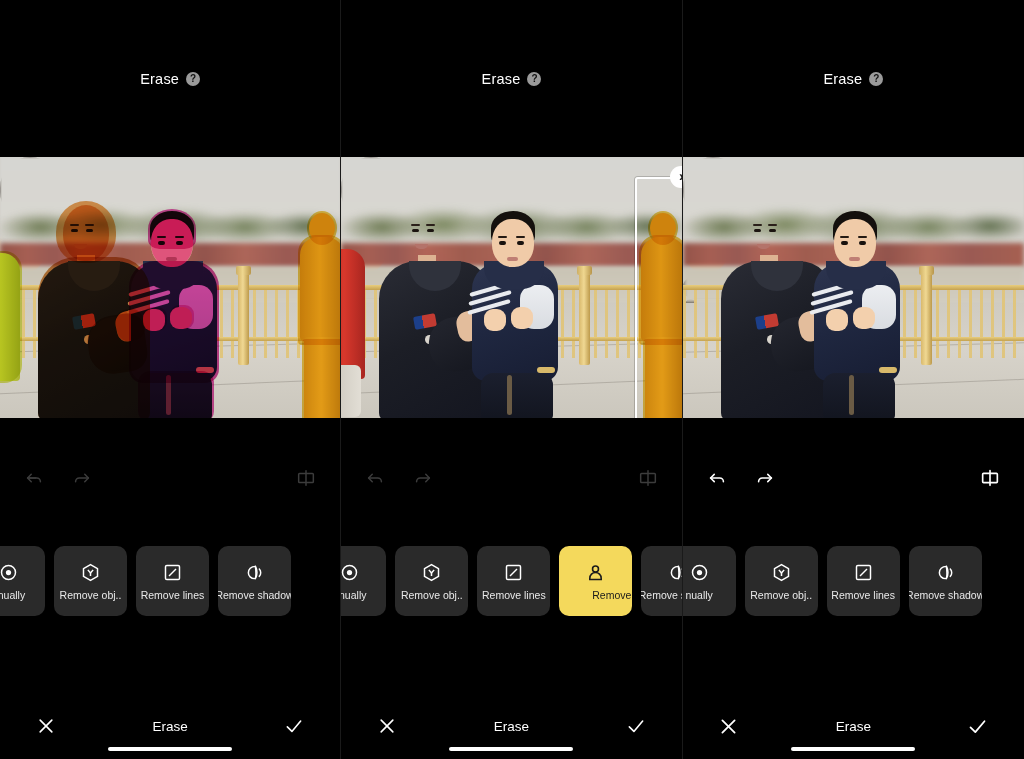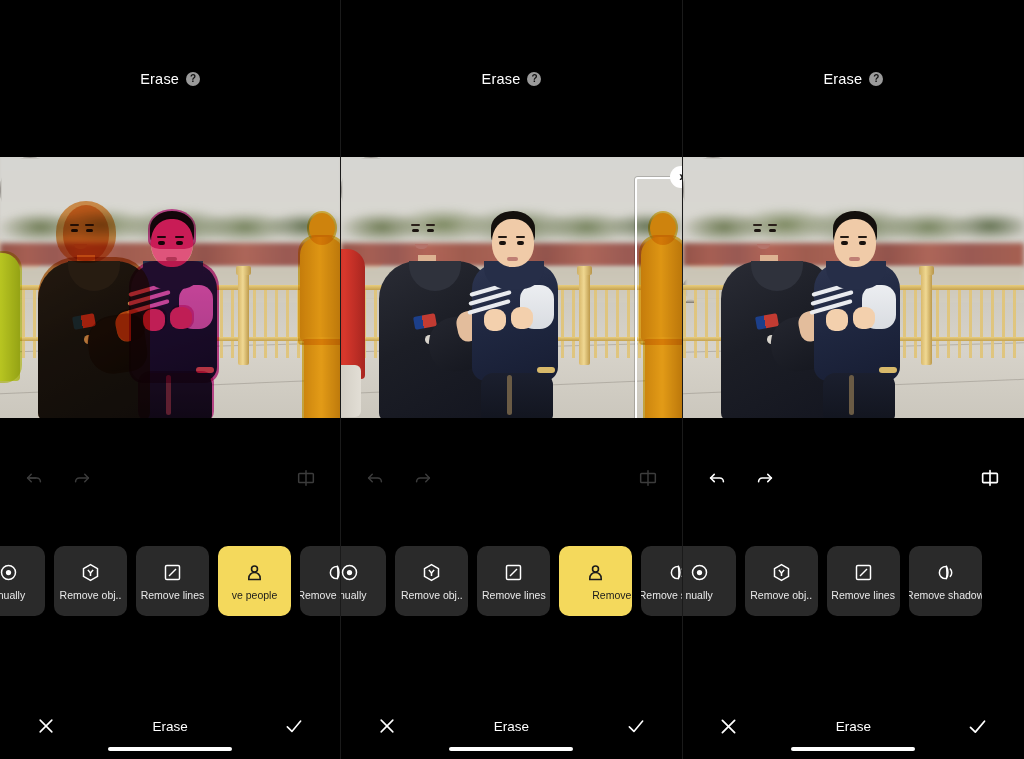--- a/index.html
+++ b/index.html
@@ -479,29 +479,20 @@
       </div>
       <div class="tool">
         <span class="tool-icon">
           <svg width="21" height="21" viewBox="0 0 24 24" stroke-width="1.7">
               <rect x="4" y="4" width="16" height="16" rx="1.5"></rect>
               <line x1="8" y1="16" x2="16" y2="8"></line>
             </svg>
         </span>
         <span class="tool-label">Remove lines</span>
       </div>
-      <div class="tool active">
-        <span class="tool-icon">
-          <svg width="21" height="21" viewBox="0 0 24 24" stroke-width="1.8" stroke-linecap="round">
-              <circle cx="12" cy="8" r="3.4"></circle>
-              <path d="M5.5 20 v-1.5 a6.5 6.5 0 0 1 13 0 V20 Z"></path>
-            </svg>
-        </span>
-        <span class="tool-label">ve people</span>
-      </div>
       <div class="tool">
         <span class="tool-icon">
           <svg width="21" height="21" viewBox="0 0 24 24" stroke-width="1.7" stroke-linecap="round">
               <path d="M13 5 C8 5 5 8.4 5 12.2 C5 16 8 19 12 19 C15 19 13 5 13 5 Z"></path>
               <path d="M13 5 c1.2 1.8 1.8 4.2 1.8 7 c0 2.8 -0.6 5.3 -1.8 7"></path>
               <path d="M17.5 8 c1 1.2 1.6 2.6 1.6 4.2 c0 1.6 -0.6 3 -1.6 4.2"></path>
             </svg>
         </span>
         <span class="tool-label">Remove shadow</span>
       </div>

